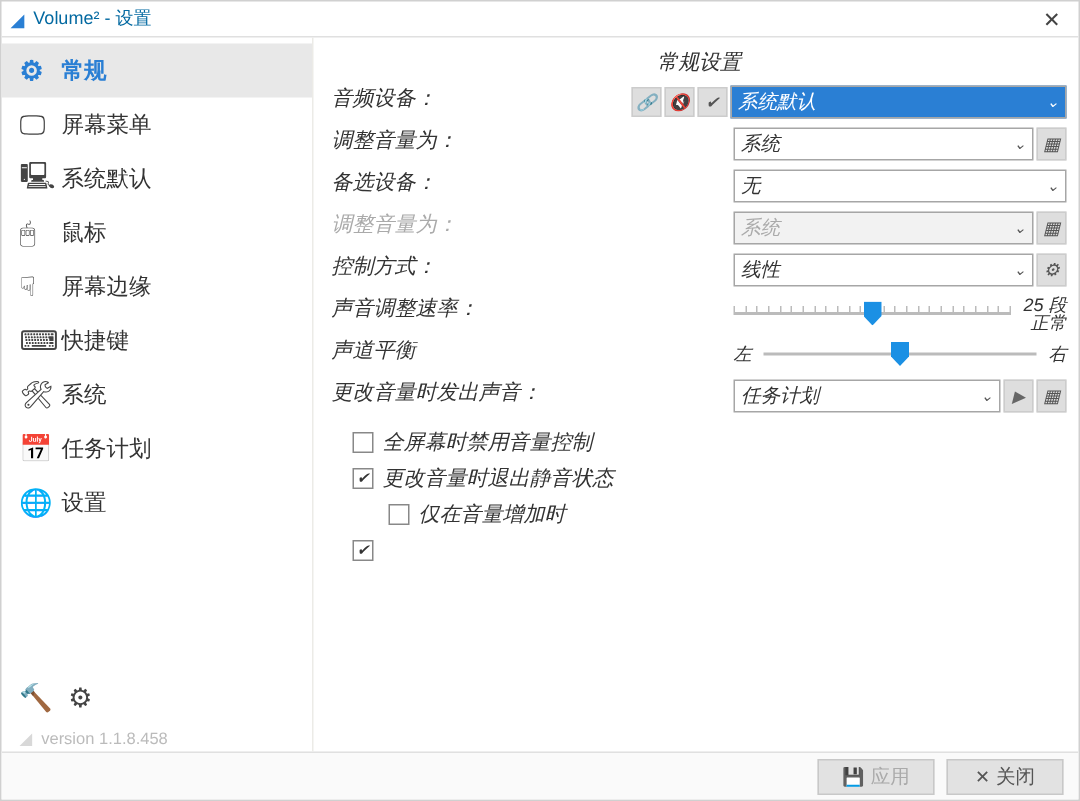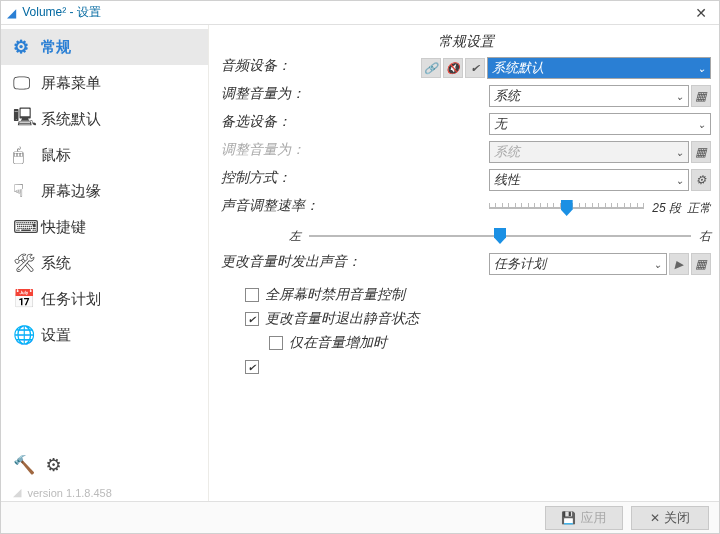--- a/index.html
+++ b/index.html
@@ -219,28 +219,29 @@
                 <span></span>
                 <span></span>
                 <span></span>
                 <span></span>
                 <span></span>
                 <span></span>
               </div>
             <div class="slider-thumb" style="left:50%"></div>
           </div>
         </div>
-        <div style="display:flex;flex-direction:row;align-items:flex-end;line-height:1;">
+        <div style="display:flex;flex-direction:column;align-items:flex-end;line-height:1;">
           <span class="slider-num">25 段</span>
           <span class="slider-num">正常</span>
         </div>
       </div>
     </div>
 
     <div class="row">
+      <div class="label">声道平衡</div>
       <div class="controls">
         <div style="width:66px"></div>
         <span class="slider-lbl-left">左</span>
         <div class="slider-wrap" style="margin:0 6px;">
           <div class="slider-track">
             <div class="slider-thumb" style="left:50%"></div>
           </div>
         </div>
         <span class="slider-lbl-right">右</span>
       </div>
@@ -252,21 +253,21 @@
         <div style="width:66px"></div>
         <div class="select">
           <span>任务计划</span>
           <span class="arrow">⌄</span>
         </div>
         <div class="play-after">▶</div>
         <div class="folder-after">▦</div>
       </div>
     </div>
 
-    <div style="margin-left:20px;margin-top:4px;">
+    <div style="margin-left:10px;margin-top:4px;">
       <div class="cb-row">
         <span class="cb"></span>
         <span>全屏幕时禁用音量控制</span>
       </div>
       <div class="cb-row">
         <span class="cb">✔</span>
         <span>更改音量时退出静音状态</span>
       </div>
       <div class="cb-row indent">
         <span class="cb"></span>

